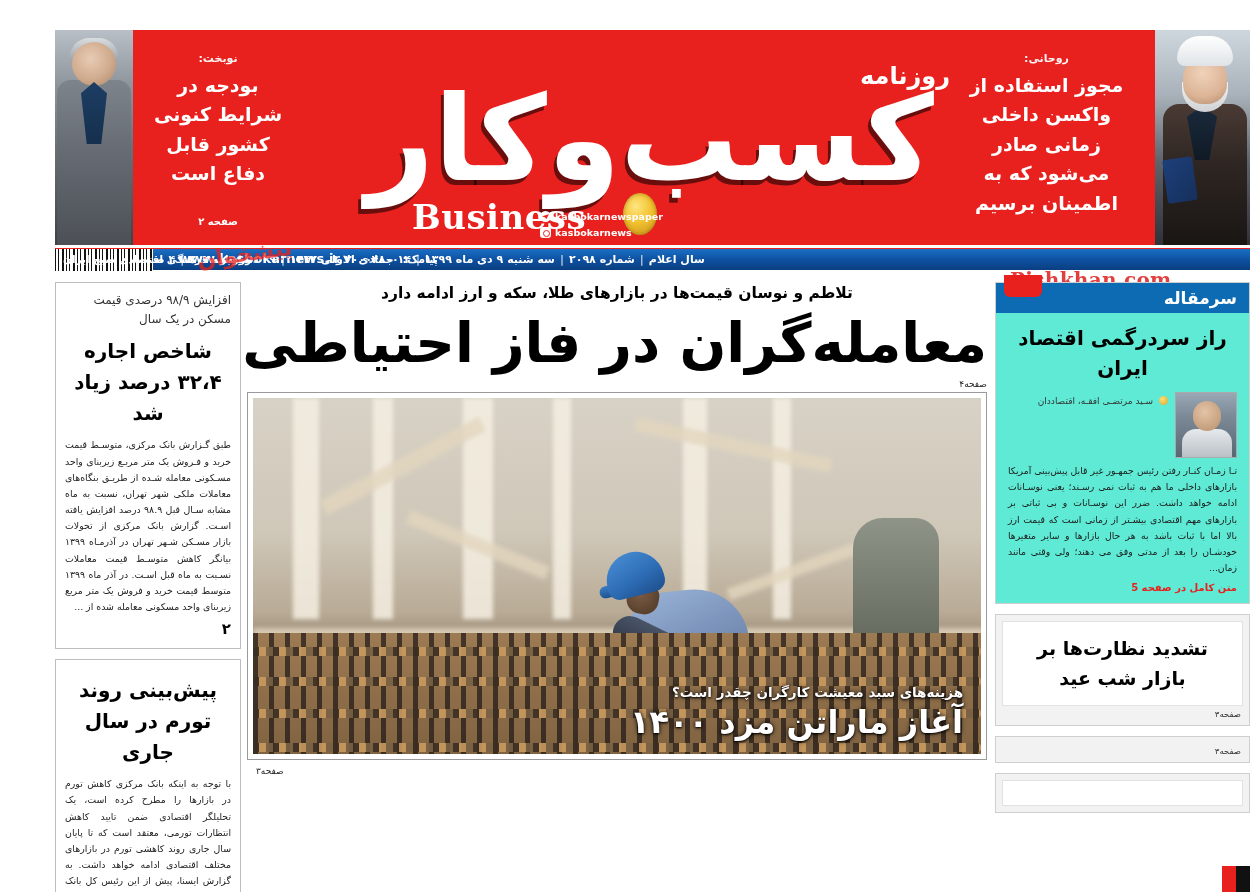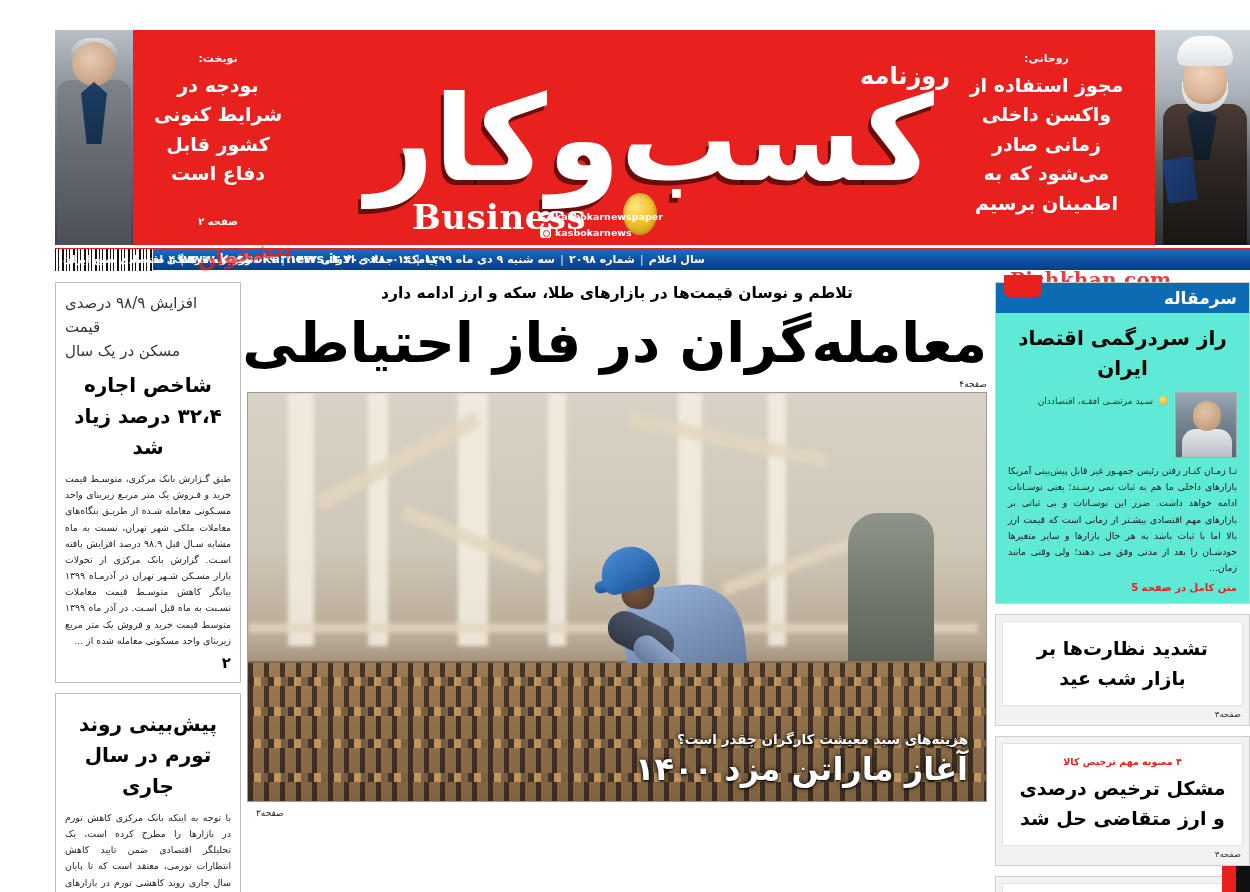--- a/index.html
+++ b/index.html
@@ -167,43 +167,43 @@
   }
 
   
   .col-left  { position: absolute; left: 55px;  top: 282px; width: 186px; height: 604px; }
   .col-main  { position: absolute; left: 247px; top: 282px; width: 740px; height: 604px; }
   .col-right { position: absolute; left: 995px; top: 282px; width: 255px; height: 604px; }
 
   
   .lcard { border: 1px solid #bdbdbd; background:#fff; padding: 8px 9px 10px; direction: rtl; }
   .lcard + .lcard { margin-top: 10px; }
-  .l-kicker { font-size: 15px; color:#333; text-align:left; line-height:1.6; }
+  .l-kicker { font-size: 12px; color:#333; text-align:right; line-height:1.6; }
   .l-title {
     font-size: 20px; font-weight: 700; color:#000; text-align:center;
     line-height: 1.55; margin: 7px 0 8px;
   }
   .l-body {
     font-size: 9.4px; color:#222; line-height: 1.72; text-align: justify;
   }
   .l-page { font-size: 15px; font-weight: 700; color:#000; margin-top: 5px; }
 
   
   .main-kicker {
     font-size: 15.5px; font-weight: 700; color:#000; text-align:center; direction: rtl;
     margin-top: 2px;
   }
   .main-headline {
     font-size: 55px; font-weight: 700; color:#000; text-align:center; direction: rtl;
     line-height: 1.28; margin-top: 6px; white-space: nowrap;
   }
   .main-pagemark { font-size: 9px; color:#222; direction: rtl; margin: 1px 0 3px 0; text-align:right; }
   .photo-frame {
-    position: relative; width: 740px; height: 410px;
-    border: 1px solid #9a9a9a; background:#fff;
+    position: relative; width: 740px; height: 368px;
+    border: 1px solid #9a9a9a; padding: 5px; background:#fff;
   }
   .photo {
     position: relative; width: 100%; height: 100%; overflow: hidden;
     background: linear-gradient(180deg,#d8d2c6 0%, #cfc7b8 38%, #b9ab96 60%, #6b5a47 82%, #3b3129 100%);
   }
   
   .bg-col {
     position:absolute; top:0; height: 62%; background: rgba(244,238,226,.85);
     filter: blur(2px);
   }
@@ -542,24 +542,20 @@
     </div>
 
     <div class="rcard">
       <div class="rcard-inner">
         <div class="r-title">تشدید نظارت‌ها بر بازار شب عید</div>
       </div>
       <div class="r-page">صفحه۳</div>
     </div>
 
     <div class="rcard">
-      <div class="rcard-inner">
-        <div class="r-kicker">۴ مصوبه مهم ترخیص کالا</div>
-        <div class="r-title">مشکل ترخیص درصدی و ارز متقاضی حل شد</div>
-      </div>
       <div class="r-page">صفحه۳</div>
     </div>
 
     <div class="rcard">
       <div class="rcard-inner">
         
       </div>
 
     </div>
 

